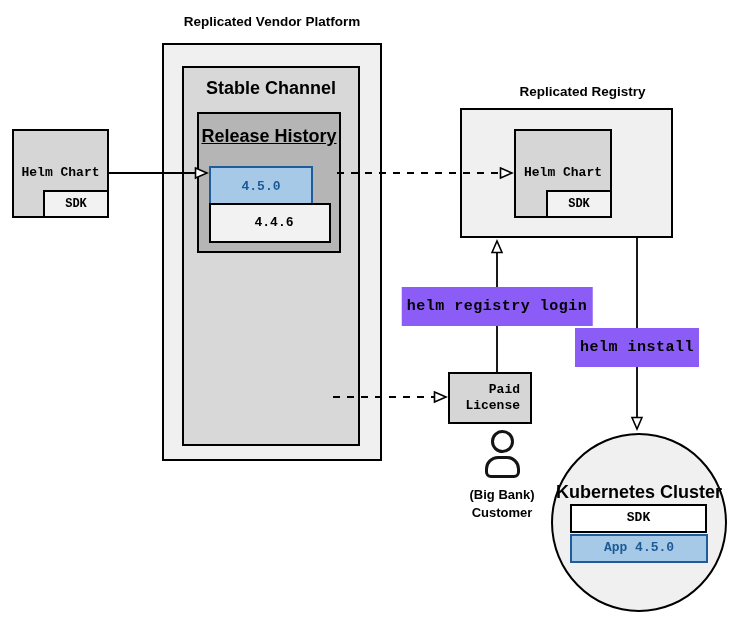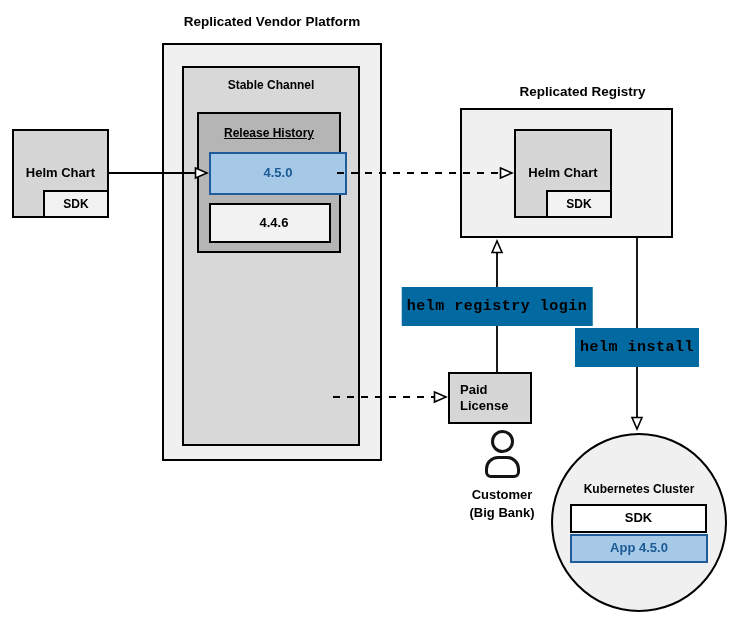--- a/index.html
+++ b/index.html
@@ -11,32 +11,32 @@
   .canvas{
     position:relative;width:747px;height:634px;background:#ffffff;
     font-family:"Liberation Sans",sans-serif;color:#000;overflow:hidden;
   }
   .box{position:absolute;border:2px solid #000;box-sizing:border-box;}
   .fill-light{background:#f0f0f0;}
   .fill-mid{background:#d6d6d6;}
   .fill-dark{background:#b5b5b5;}
   .fill-off{background:#f2f2f2;}
   .fill-white{background:#ffffff;}
-  .flexc{display:flex;align-items:center;justify-content:center;text-align:left;}
+  .flexc{display:flex;align-items:center;justify-content:center;text-align:right;font-family:Liberation Mono, monospace;}
   .lbl{font-weight:bold;font-size:13px;line-height:1.25;}
   .lbl-sm{font-weight:bold;font-size:12px;}
-  .hdr{position:absolute;left:0;right:0;text-align:center;font-weight:bold;font-size:12px;}
+  .hdr{position:absolute;left:0;right:0;text-align:center;font-weight:bold;font-size:18px;}
   .title{position:absolute;text-align:center;font-weight:bold;font-size:13.5px;}
   .blue{
     background:var(--highlight-fill);
     border-color:var(--highlight-border);
     color:var(--highlight-text);
   }
   .cmd{
-    position:absolute;transform:translateX(-50%);background:#0369a1;
+    position:absolute;transform:translateX(-50%);background:#8b5cf6;
     font-family:"Liberation Mono",monospace;font-weight:bold;font-size:15px;
     letter-spacing:0.5px;white-space:nowrap;padding:11px 5px;z-index:6;text-align:center;
   }
   #arrows{position:absolute;left:0;top:0;z-index:5;pointer-events:none;}
   
   .person{position:absolute;left:484px;top:430px;width:36px;height:47px;z-index:2;}
   .person .head{
     width:17px;height:17px;border:3px solid #141414;border-radius:50%;
     margin:0 auto;background:#fff;box-sizing:content-box;
   }
@@ -60,21 +60,21 @@
 
   <div class="title" style="left:162px;top:14px;width:220px;">Replicated Vendor Platform</div>
 
   <div class="box fill-light" style="left:162px;top:43px;width:220px;height:418px;">
 
     <div class="box fill-mid" style="left:18px;top:21px;width:178px;height:380px;background:#d8d8d8;">
       <div class="hdr" style="top:10px;">Stable Channel</div>
 
       <div class="box fill-dark" style="left:13px;top:44px;width:144px;height:141px;">
         <div class="hdr" style="top:12px;text-decoration:underline;">Release History</div>
-        <div class="box blue flexc" style="left:10px;top:38px;width:138px;height:43px;">
+        <div class="box blue flexc" style="left:10px;top:52px;width:104px;height:43px;">
           <span class="lbl">4.5.0</span>
         </div>
         <div class="box fill-off flexc" style="left:10px;top:89px;width:122px;height:40px;padding-left:8px;">
           <span class="lbl">4.4.6</span>
         </div>
       </div>
 
     </div>
   </div>
 
@@ -91,22 +91,22 @@
 
   <div class="box fill-mid flexc" style="left:448px;top:372px;width:84px;height:52px;">
     <span class="lbl" style="max-width:60px;">Paid License</span>
   </div>
 
   <div class="person">
     <div class="head"></div>
     <div class="bodyshape"></div>
   </div>
   <div class="title" style="left:447px;top:486px;width:110px;font-size:13px;line-height:1.35;">
+    <div>(Big Bank)</div>
     <div>Customer</div>
-    <div>(Big Bank)</div>
   </div>
 
   <div class="box fill-light circle" style="left:551px;top:433px;width:176px;height:179px;">
     <div class="hdr" style="top:47px;">Kubernetes Cluster</div>
     <div class="box fill-white flexc" style="left:17px;top:69px;width:137px;height:29px;">
       <span class="lbl">SDK</span>
     </div>
     <div class="box blue flexc" style="left:17px;top:99px;width:138px;height:29px;">
       <span class="lbl">App 4.5.0</span>
     </div>

